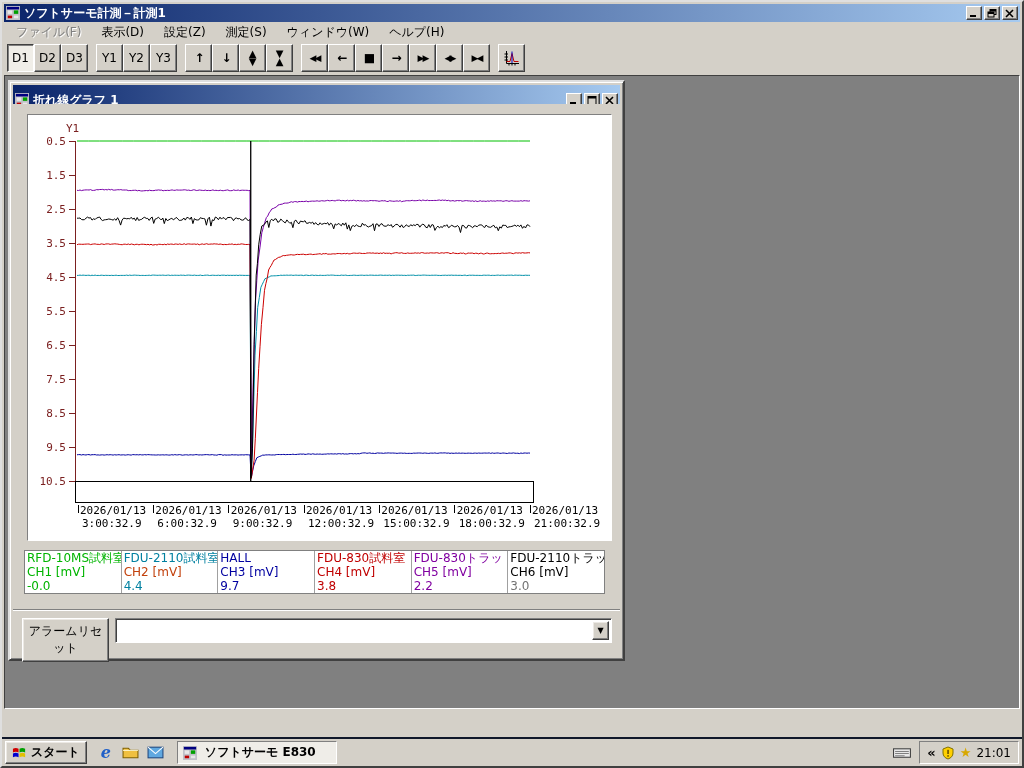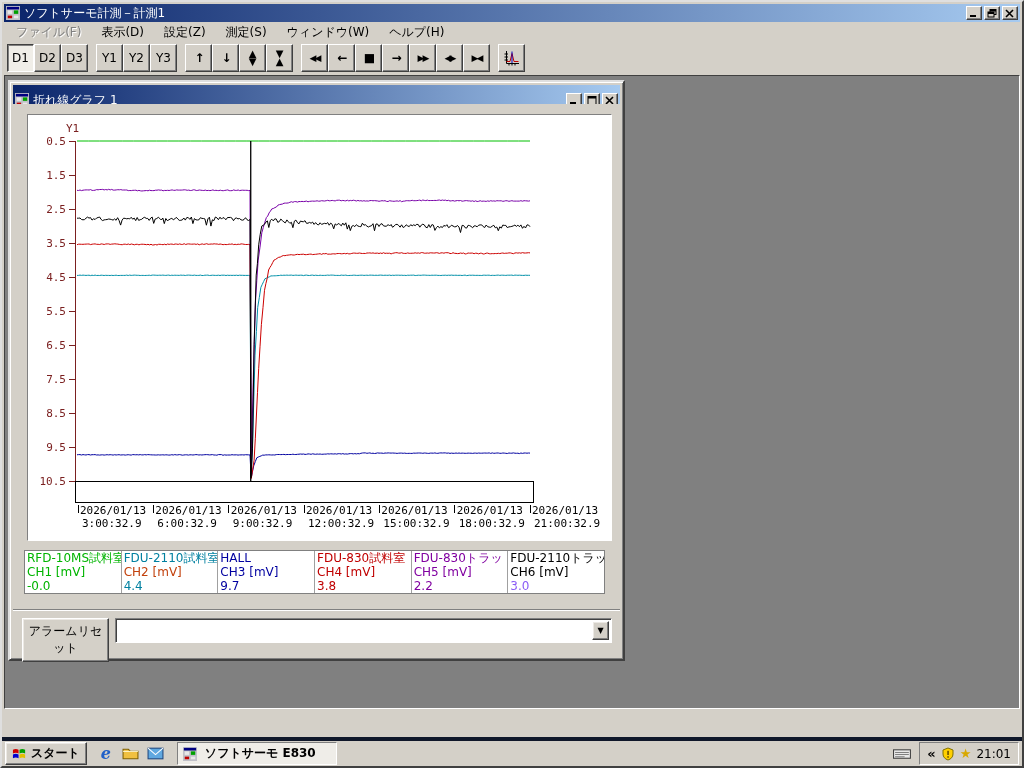--- a/index.html
+++ b/index.html
@@ -1,20 +1,20 @@
 <!DOCTYPE html>
 <html><head>
 <meta charset="utf-8">
 <style>
   *{box-sizing:border-box;margin:0;padding:0;font-family:"DejaVu Sans","Liberation Sans",sans-serif;}
   html,body{width:1024px;height:768px;overflow:hidden;background:#808080;}
   .raised{border:1px solid;border-color:#ffffff #404040 #404040 #ffffff;box-shadow:inset -1px -1px 0 #808080, inset 1px 1px 0 #ece9e4;background:#d4d0c8;}
   .win{position:absolute;inset:0;background:#d4d0c8;border:2px solid;border-color:#dfdfdf #404040 #404040 #dfdfdf;}
   .titlebar{position:absolute;left:2px;top:2px;right:2px;height:18px;background:linear-gradient(90deg,#0a246a,#a6caf0);display:flex;align-items:center;padding:0 2px;}
-  .title-text{color:#ffffff;font-weight:normal;font-size:12px;margin-left:4px;flex:1;white-space:nowrap;}
+  .title-text{color:#ffffff;font-weight:bold;font-size:12px;margin-left:4px;flex:1;white-space:nowrap;}
   .cap-btns{display:flex;gap:2px;}
   .cap-btn{width:16px;height:14px;background:#d4d0c8;border:1px solid;border-color:#ffffff #404040 #404040 #ffffff;box-shadow:inset -1px -1px 0 #808080;display:flex;align-items:center;justify-content:center;}
   .menubar{position:absolute;left:2px;top:21px;right:2px;height:19px;display:flex;align-items:center;background:#d4d0c8;padding-left:2px;}
   .menu-item{padding:2px 10px;font-size:12px;color:#000;}
   .menu-item.disabled{color:#808080;text-shadow:1px 1px 0 #ffffff;}
   .toolbar{position:absolute;left:2px;top:40px;right:2px;height:32px;display:flex;align-items:center;padding-left:3px;background:#d4d0c8;}
   .tb-btn{width:27px;height:28px;background:#d4d0c8;border:1px solid;border-color:#ffffff #404040 #404040 #ffffff;box-shadow:inset -1px -1px 0 #808080;display:flex;align-items:center;justify-content:center;font-size:12px;color:#000;flex:none;}
   .tb-btn.pressed{border-color:#404040 #ffffff #ffffff #404040;box-shadow:inset 1px 1px 0 #808080;background:#f0eee8;}
   .tb-btn .glyph{font-size:12px;font-weight:bold;letter-spacing:-2px;white-space:nowrap;}
   .tb-btn .glyph.small{font-size:9px;}
@@ -35,21 +35,21 @@
   .alarm-btn{position:absolute;left:9px;top:514px;width:87px;height:44px;font-size:12px;color:#000;display:flex;align-items:center;justify-content:center;}
   .combo{position:absolute;left:102px;top:514px;width:497px;height:25px;background:#ffffff;border:1px solid;border-color:#808080 #ffffff #ffffff #808080;box-shadow:inset 1px 1px 0 #404040;}
   .combo-text{position:absolute;left:4px;top:4px;font-size:12px;color:#000;}
   .combo-arrow{position:absolute;right:2px;top:2px;width:17px;height:19px;display:flex;align-items:center;justify-content:center;font-size:8px;color:#000;}
   
   .statusbar{position:absolute;left:2px;bottom:31px;right:2px;height:26px;background:#d4d0c8;display:flex;align-items:center;gap:3px;padding:3px 1px 2px 1px;border-top:1px solid #ffffff;}
   .sb-panel{height:20px;border:1px solid;border-color:#808080 #ffffff #ffffff #808080;font-size:12px;padding:1px 5px;white-space:nowrap;}
   .sb-left{width:150px;}
   .sb-right{flex:1;}
   
-  .taskbar{position:absolute;left:0;right:0;bottom:0;height:29px;background:#d4d0c8;border-top:4px solid #0f172a;display:flex;align-items:center;padding:0 3px;}
+  .taskbar{position:absolute;left:0;right:0;bottom:0;height:29px;background:#d4d0c8;border-top:2px solid #0f172a;display:flex;align-items:center;padding:0 3px;}
   .start-btn{height:23px;display:flex;align-items:center;gap:4px;font-weight:bold;font-size:12px;padding:0 6px;flex:none;}
   .ql{display:flex;gap:7px;margin:0 12px 0 10px;align-items:center;}
   .ql-icon{width:18px;height:18px;display:flex;align-items:center;justify-content:center;}
   .task-btn{width:160px;height:23px;border:1px solid;border-color:#808080 #ffffff #ffffff #808080;background:#efede8;display:flex;align-items:center;gap:8px;font-size:12px;font-weight:bold;padding:0 5px;white-space:nowrap;overflow:hidden;}
   .tray{margin-left:auto;display:flex;align-items:center;gap:4px;}
   .tray-box{height:23px;border:1px solid;border-color:#808080 #ffffff #ffffff #808080;display:flex;align-items:center;padding:0 7px;gap:5px;font-size:12px;}
   .chev{font-weight:bold;font-size:13px;}
   .star{color:#d8a800;font-size:13px;line-height:13px;}
   .clock{font-size:12px;}
 </style>
@@ -272,21 +272,21 @@
               <div style="color: rgb(192, 0, 0);">3.8</div>
             </div>
             <div class="legend-cell">
               <div style="color: rgb(128, 0, 160);">FDU-830トラッ</div>
               <div style="color: rgb(128, 0, 160);">CH5 [mV]</div>
               <div style="color: rgb(128, 0, 160);">2.2</div>
             </div>
             <div class="legend-cell">
               <div style="color: rgb(0, 0, 0);">FDU-2110トラッ</div>
               <div style="color: rgb(0, 0, 0);">CH6 [mV]</div>
-              <div style="color: #8b5cf6;">3.0</div>
+              <div style="color: #737373;">3.0</div>
             </div>
           </div>
         <div class="divider"></div>
         <button class="alarm-btn raised">アラームリセット</button>
         <div class="combo">
           <span class="combo-text"></span>
           <span class="combo-arrow raised">▼</span>
         </div>
       </div>
     </div>

